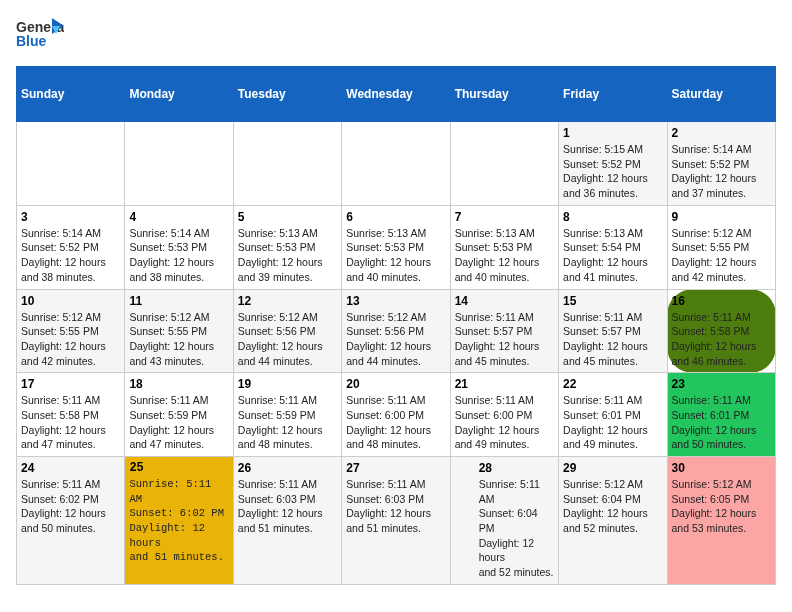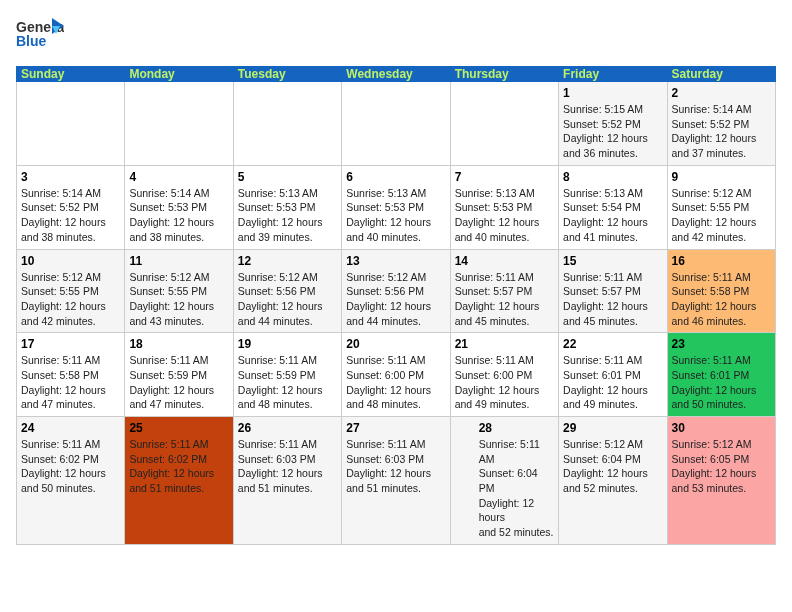--- a/index.html
+++ b/index.html
@@ -35,22 +35,22 @@
       color: #444;
       font-weight: normal;
     }
     .calendar {
       width: 100%;
       border-collapse: collapse;
       font-size: 11px;
     }
     .calendar th {
       background: #1565c0;
-      color: #bef264;
-      padding: 0 4px;
+      color: #ffffff;
+      padding: 20px 4px;
       text-align: left;
       font-size: 12px;
       border: 1px solid #1565c0;
       margin-left: 32px;
     }
     .calendar td {
       border: 1px solid #ccc;
       vertical-align: top;
       padding: 4px;
       min-height: 80px;
@@ -181,21 +181,21 @@
           <div class="day-info">Sunrise: 5:12 AM<br>Sunset: 5:56 PM<br>Daylight: 12 hours<br>and 44 minutes.</div>
         </td>
         <td style="background: rgb(245, 245, 245);">
           <div class="day-num">14</div>
           <div class="day-info">Sunrise: 5:11 AM<br>Sunset: 5:57 PM<br>Daylight: 12 hours<br>and 45 minutes.</div>
         </td>
         <td style="background: rgb(245, 245, 245);">
           <div class="day-num">15</div>
           <div class="day-info">Sunrise: 5:11 AM<br>Sunset: 5:57 PM<br>Daylight: 12 hours<br>and 45 minutes.</div>
         </td>
-        <td style="background: #fdba74;">
+        <td style="background: #4d7c0f; border-radius: 26px;">
           <div class="day-num">16</div>
           <div class="day-info">Sunrise: 5:11 AM<br>Sunset: 5:58 PM<br>Daylight: 12 hours<br>and 46 minutes.</div>
         </td>
       </tr>
       <tr>
         <td style="background: rgb(255, 255, 255);">
           <div class="day-num">17</div>
           <div class="day-info">Sunrise: 5:11 AM<br>Sunset: 5:58 PM<br>Daylight: 12 hours<br>and 47 minutes.</div>
         </td>
         <td style="background: rgb(255, 255, 255);">
@@ -221,21 +221,21 @@
         <td style="background: #22c55e; margin-left: 8px;">
           <div class="day-num">23</div>
           <div class="day-info">Sunrise: 5:11 AM<br>Sunset: 6:01 PM<br>Daylight: 12 hours<br>and 50 minutes.</div>
         </td>
       </tr>
       <tr>
         <td style="background: rgb(245, 245, 245);">
           <div class="day-num">24</div>
           <div class="day-info">Sunrise: 5:11 AM<br>Sunset: 6:02 PM<br>Daylight: 12 hours<br>and 50 minutes.</div>
         </td>
-        <td style="background: #c2410c;">
+        <td style="background: #eab308; font-family: Liberation Mono, monospace;">
           <div class="day-num">25</div>
           <div class="day-info">Sunrise: 5:11 AM<br>Sunset: 6:02 PM<br>Daylight: 12 hours<br>and 51 minutes.</div>
         </td>
         <td style="background: rgb(245, 245, 245);">
           <div class="day-num">26</div>
           <div class="day-info">Sunrise: 5:11 AM<br>Sunset: 6:03 PM<br>Daylight: 12 hours<br>and 51 minutes.</div>
         </td>
         <td style="background: rgb(245, 245, 245);">
           <div class="day-num">27</div>
           <div class="day-info">Sunrise: 5:11 AM<br>Sunset: 6:03 PM<br>Daylight: 12 hours<br>and 51 minutes.</div>

